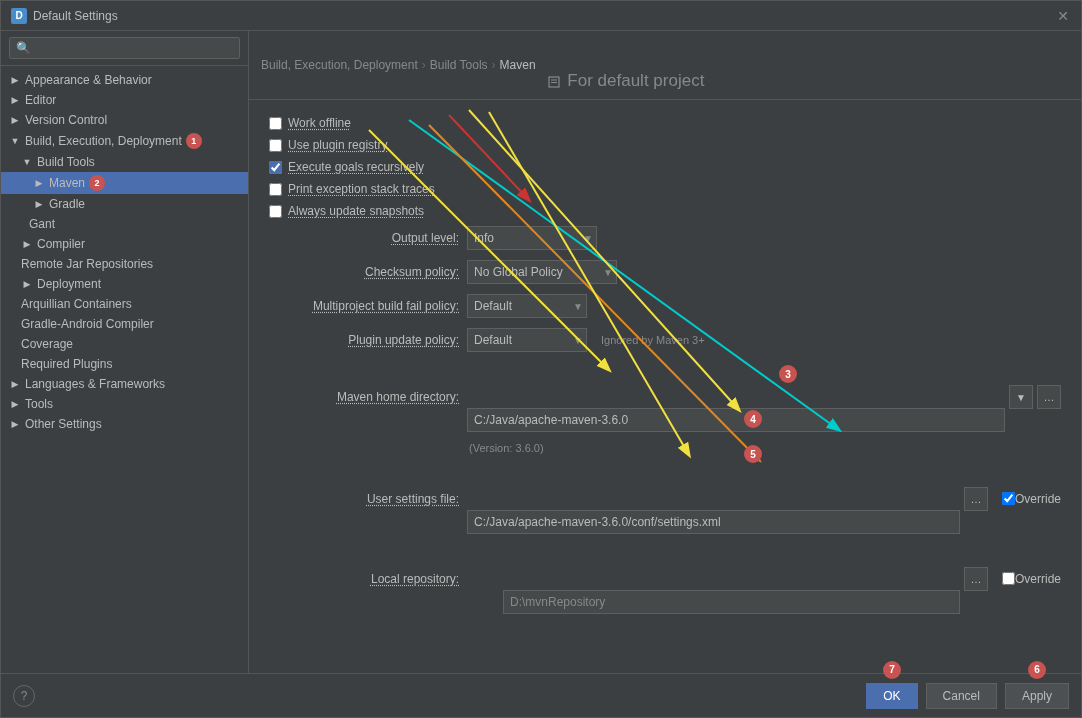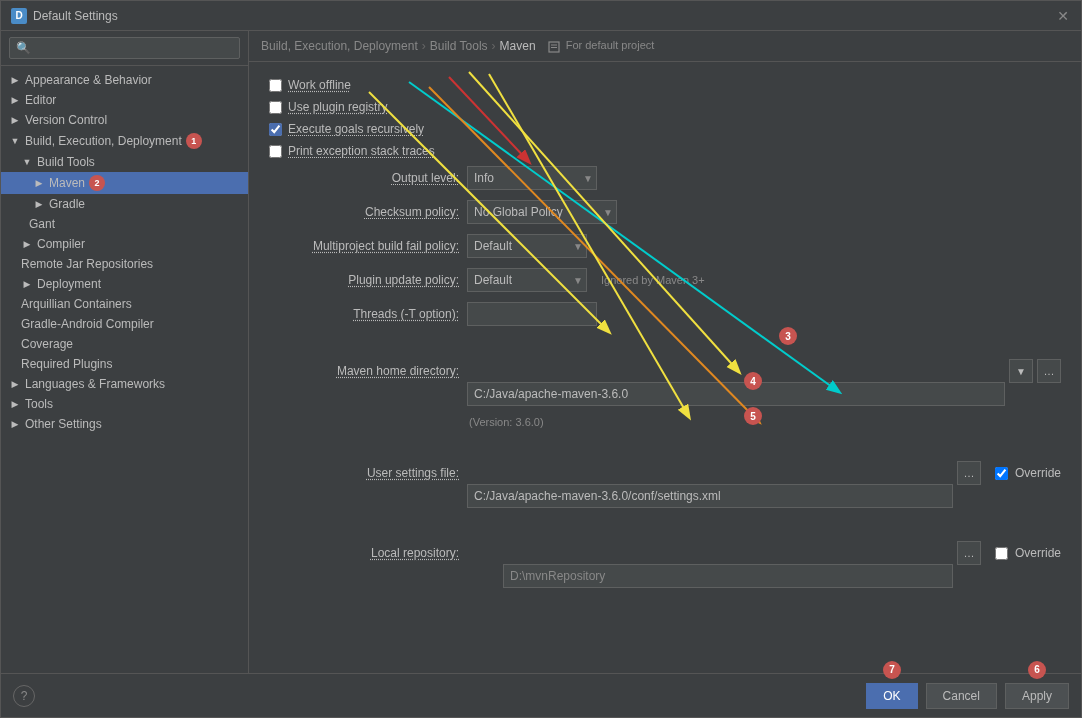--- a/index.html
+++ b/index.html
@@ -144,21 +144,21 @@
       border-bottom: 1px solid #555;
       color: #888;
       font-size: 12px;
       display: flex;
       align-items: center;
       gap: 4px;
       background: #3c3f41;
     }
     .breadcrumb .sep { color: #666; }
     .breadcrumb .current { color: #bbbbbb; }
-    .breadcrumb .for-project { color: #888; margin-left: 8px; font-size: 11px; }
+    .breadcrumb .for-project { color: #888; margin-left: 8px; font-size: 17px; margin-top: 32px; }
     .settings-body {
       flex: 1;
       padding: 16px 20px;
       overflow-y: auto;
       position: relative;
     }
     .checkbox-row {
       display: flex;
       align-items: center;
       margin-bottom: 8px;
@@ -265,22 +265,22 @@
       font-size: 10px;
     }
     .version-text {
       color: #888;
       font-size: 11px;
       padding-left: 200px;
       margin-bottom: 10px;
     }
     .override-row {
       display: flex;
-      align-items: flex-end;
-      gap: 7px;
+      align-items: flex-start;
+      gap: 0;
     }
     .override-label {
       color: #bbbbbb;
       font-size: 12px;
     }
     .ignored-text {
       color: #888;
       font-size: 11px;
       margin-left: 6px;
     }
@@ -491,20 +491,24 @@
           <label for="cb-plugin-registry" class="checkbox-label">Use plugin registry</label>
         </div>
         <div class="checkbox-row">
           <input type="checkbox" id="cb-execute-goals" checked="" style="">
           <label for="cb-execute-goals" class="checkbox-label">Execute goals recursively</label>
         </div>
         <div class="checkbox-row">
           <input type="checkbox" id="cb-print-exception" style="">
           <label for="cb-print-exception" class="checkbox-label">Print exception stack traces</label>
         </div>
+        <div class="checkbox-row">
+          <input type="checkbox" id="cb-always-update" style="">
+          <label for="cb-always-update" class="checkbox-label">Always update snapshots</label>
+        </div>
 
         <div class="form-row" style="margin-top:8px;">
           <span class="form-label">Output level:</span>
           <div class="select-wrapper">
             <select class="form-select" style="min-width:130px;">
               <option>Info</option>
               <option>Debug</option>
               <option>Warning</option>
               <option>Error</option>
             </select>
@@ -542,24 +546,20 @@
             <select class="form-select" style="min-width:120px;">
               <option>Default</option>
               <option>Always</option>
               <option>Never</option>
             </select>
             <span class="select-arrow">▼</span>
           </div>
           <span class="ignored-text">Ignored by Maven 3+</span>
         </div>
 
-        <div class="form-row">
-          <span class="form-label">Threads (-T option):</span>
-          <input class="form-input" type="text" style="width: 130px;">
-        </div>
 
         <div class="form-row">
           <span class="form-label">Maven home directory:</span>
           <div class="dir-row" style="flex:1;">
             <input class="dir-input" type="text" value="C:/Java/apache-maven-3.6.0" style="">
             <div class="dropdown-btn">▼</div>
             <div class="dir-btn">…</div>
           </div>
         </div>
 

